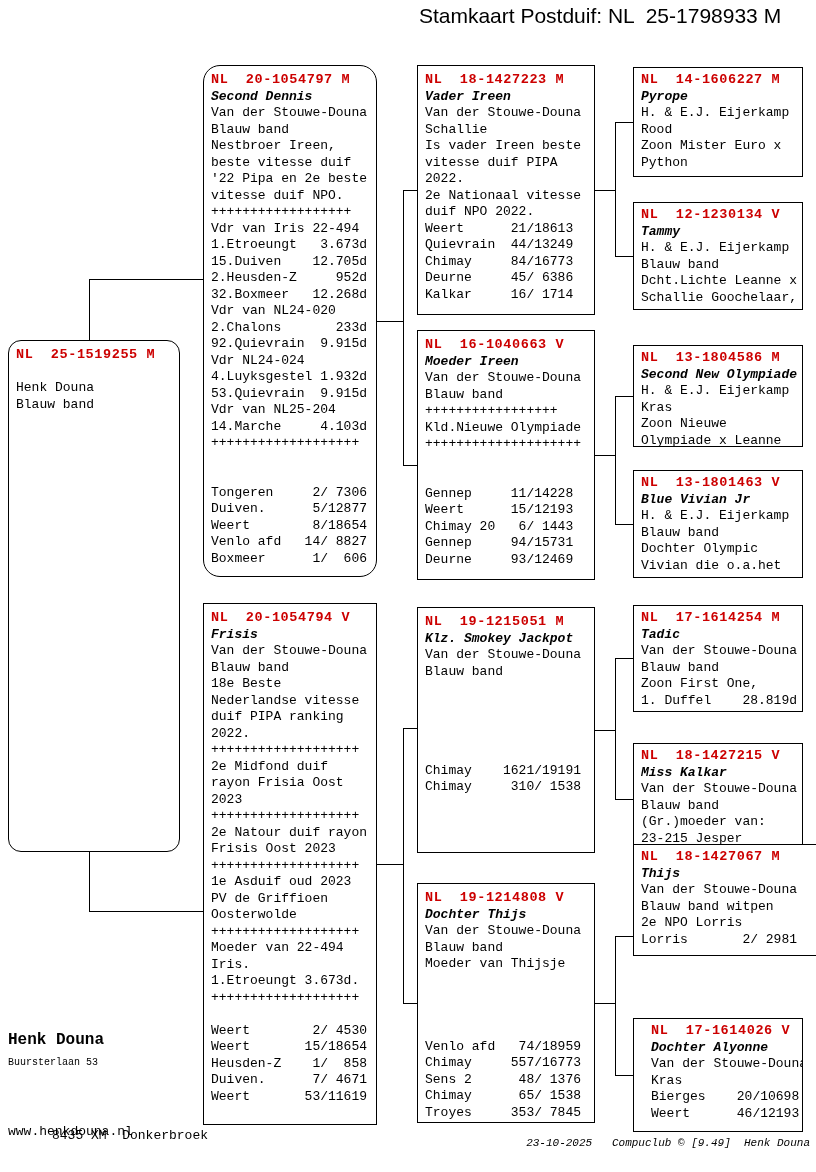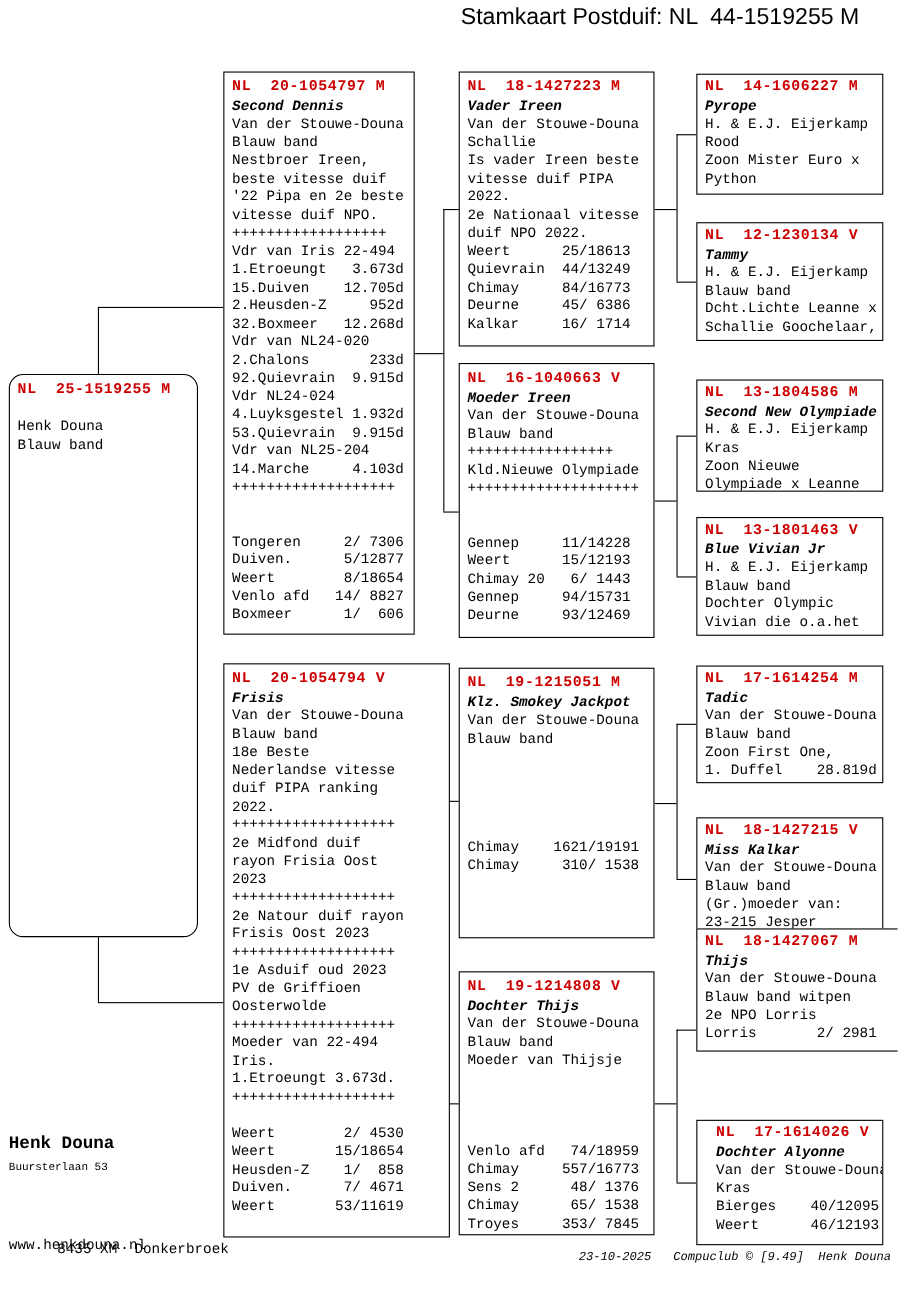--- a/index.html
+++ b/index.html
@@ -19,22 +19,22 @@
     overflow:hidden;
   }
   .pbox .ring{
     color:var(--ring-red,#cc0000);font-weight:bold;font-size:13.5px;
     letter-spacing:0.6px;white-space:pre;
   }
   .pbox .bird-name{font-style:italic;font-weight:bold;white-space:pre;}
   .pbox .ln{white-space:pre;}
   
   .box-subject{left:8px;top:340px;width:172px;height:512px;border-radius:13px;}
-  .box-father{left:203px;top:65px;width:174px;height:512px;}
-  .box-mother{left:203px;top:603px;width:206px;height:522px;}
+  .box-father{left:203px;top:65px;width:174px;height:512px;border-radius:17px;}
+  .box-mother{left:203px;top:603px;width:174px;height:522px;}
   .box-g3-vader-ireen{left:417px;top:65px;width:178px;height:250px;}
   .box-g3-moeder-ireen{left:417px;top:330px;width:178px;height:250px;}
   .box-g3-smokey-jackpot{left:417px;top:607px;width:178px;height:246px;}
   .box-g3-dochter-thijs{left:417px;top:883px;width:178px;height:240px;}
   .box-g4-pyrope{left:633px;top:67px;width:170px;height:110px;padding:4px 7px;}
   .box-g4-tammy{left:633px;top:202px;width:170px;height:108px;padding:4px 7px;}
   .box-g4-second-new-olympiade{left:633px;top:345px;width:170px;height:102px;padding:4px 7px;}
   .box-g4-blue-vivian-jr{left:633px;top:470px;width:170px;height:108px;padding:4px 7px;}
   .box-g4-tadic{left:633px;top:605px;width:170px;height:107px;padding:4px 7px;}
   .box-g4-miss-kalkar{left:633px;top:743px;width:170px;height:112px;padding:4px 7px;}
@@ -48,21 +48,21 @@
   .owner-name{position:absolute;left:8px;top:1031px;font-size:16px;font-weight:bold;white-space:pre;}
   .owner-line1{position:absolute;left:8px;top:1057px;font-size:10px;white-space:pre;}
   .owner-line2{position:absolute;left:8px;top:1128px;font-size:13px;white-space:pre;margin-left:44px;}
   .owner-web{position:absolute;left:8px;top:1124px;font-size:13px;white-space:pre;}
   .owner-email{position:absolute;left:8px;top:1142px;font-size:16px;white-space:pre;margin-top:34px;}
   .footer-right{position:absolute;right:6px;top:1137px;font-size:11px;font-style:italic;white-space:pre;}
 </style>
 </head>
 <body>
 
-<div class="title">Stamkaart Postduif: NL  44-1519255 M</div>
+<div class="title">Stamkaart Postduif: NL  25-1798933 M</div>
 
 <div id="tree">
 
   <div class="cl v" style="left:89px;top:279px;height:61px"></div>
   <div class="cl h" style="left:89px;top:279px;width:114px"></div>
   <div class="cl v" style="left:89px;top:852px;height:59px"></div>
   <div class="cl h" style="left:89px;top:911px;width:114px"></div>
   <div class="cl h" style="left:377px;top:321px;width:26px"></div>
   <div class="cl v" style="left:403px;top:190px;height:275px"></div>
   <div class="cl h" style="left:403px;top:190px;width:15px"></div>
@@ -168,21 +168,21 @@
     <div class="ring">NL  18-1427223 M</div>
     <div class="bird-name">Vader Ireen</div>
     <div class="lines">
         <div class="ln">Van der Stouwe-Douna</div>
         <div class="ln">Schallie</div>
         <div class="ln">Is vader Ireen beste</div>
         <div class="ln">vitesse duif PIPA</div>
         <div class="ln">2022.</div>
         <div class="ln">2e Nationaal vitesse</div>
         <div class="ln">duif NPO 2022.</div>
-        <div class="ln">Weert      25/18613</div>
+        <div class="ln">Weert      21/18613</div>
         <div class="ln">Quievrain  44/13249</div>
         <div class="ln">Chimay     84/16773</div>
         <div class="ln">Deurne     45/ 6386</div>
         <div class="ln">Kalkar     16/ 1714</div>
       </div>
   </div>
     <div class="pbox box-g3-moeder-ireen">
     <div class="ring">NL  16-1040663 V</div>
     <div class="bird-name">Moeder Ireen</div>
     <div class="lines">
@@ -302,21 +302,21 @@
         <div class="ln">2e NPO Lorris</div>
         <div class="ln">Lorris       2/ 2981</div>
       </div>
   </div>
     <div class="pbox box-g4-dochter-alyonne">
     <div class="ring">NL  17-1614026 V</div>
     <div class="bird-name">Dochter Alyonne</div>
     <div class="lines">
         <div class="ln">Van der Stouwe-Douna</div>
         <div class="ln">Kras</div>
-        <div class="ln">Bierges    40/12095</div>
+        <div class="ln">Bierges    20/10698</div>
         <div class="ln">Weert      46/12193</div>
       </div>
   </div>
   </div>
 
 <div class="owner-name">Henk Douna</div>
 <div class="owner-line1">Buursterlaan 53</div>
 <div class="owner-line2">8435 XM  Donkerbroek</div>
 <div class="owner-web">www.henkdouna.nl</div>
 <div class="owner-email">henk.douna@outlook.com</div>

